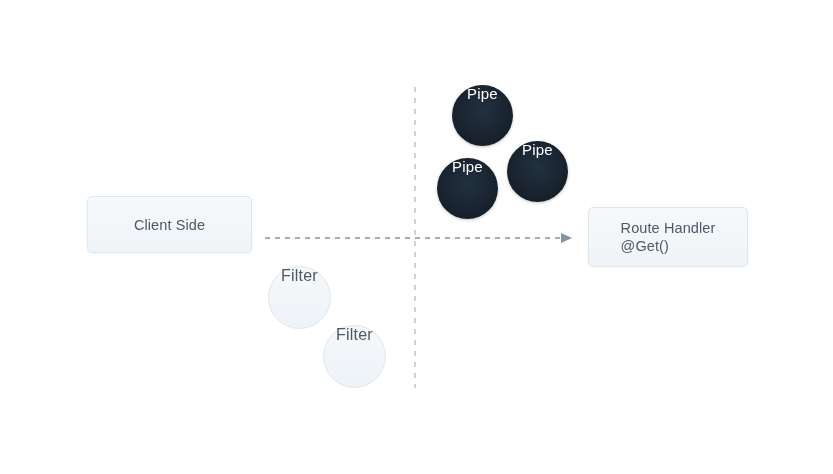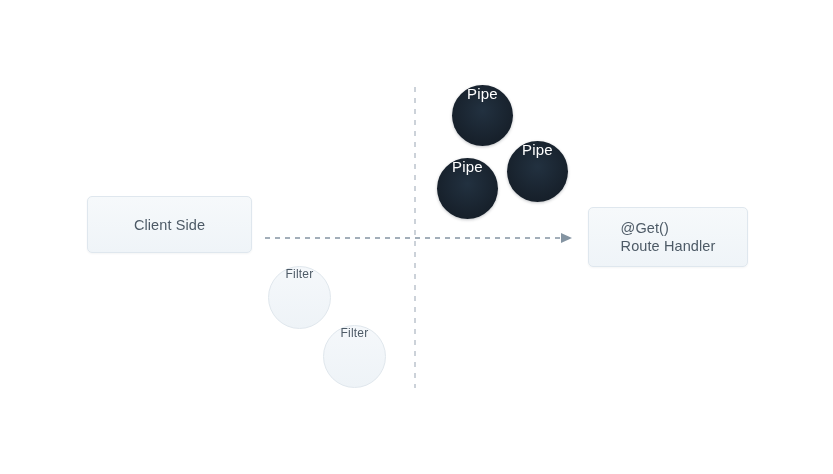--- a/index.html
+++ b/index.html
@@ -54,21 +54,21 @@
     box-shadow: 0 1px 3px rgba(16, 25, 35, 0.25);
   }
   .pipe-1 { left: 452px; top: 85px; }
   .pipe-2 { left: 437px; top: 158px; }
   .pipe-3 { left: 507px; top: 141px; }
   .filter {
     width: 63px; height: 63px;
     background: linear-gradient(180deg, #f5f8fb 0%, #eef3f7 100%);
     border: 1px solid #e0e7ed;
     color: #4d5a66;
-    font-size: 12px;
+    font-size: 16px;
     font-weight: 500;
   }
   .filter-1 { left: 268px; top: 266px; }
   .filter-2 { left: 323px; top: 325px; }
 </style>
 </head>
 <body>
 
 <div class="canvas">
 
@@ -94,18 +94,18 @@
 
   <div class="circle filter filter-1">
     <span>Filter</span>
   </div>
   <div class="circle filter filter-2">
     <span>Filter</span>
   </div>
 
   <div class="node-box route">
     <div class="route-lines">
+      <div>Route Handler</div>
       <div>@Get()</div>
-      <div>Route Handler</div>
     </div>
   </div>
 
 </div>
 
 </body></html>

